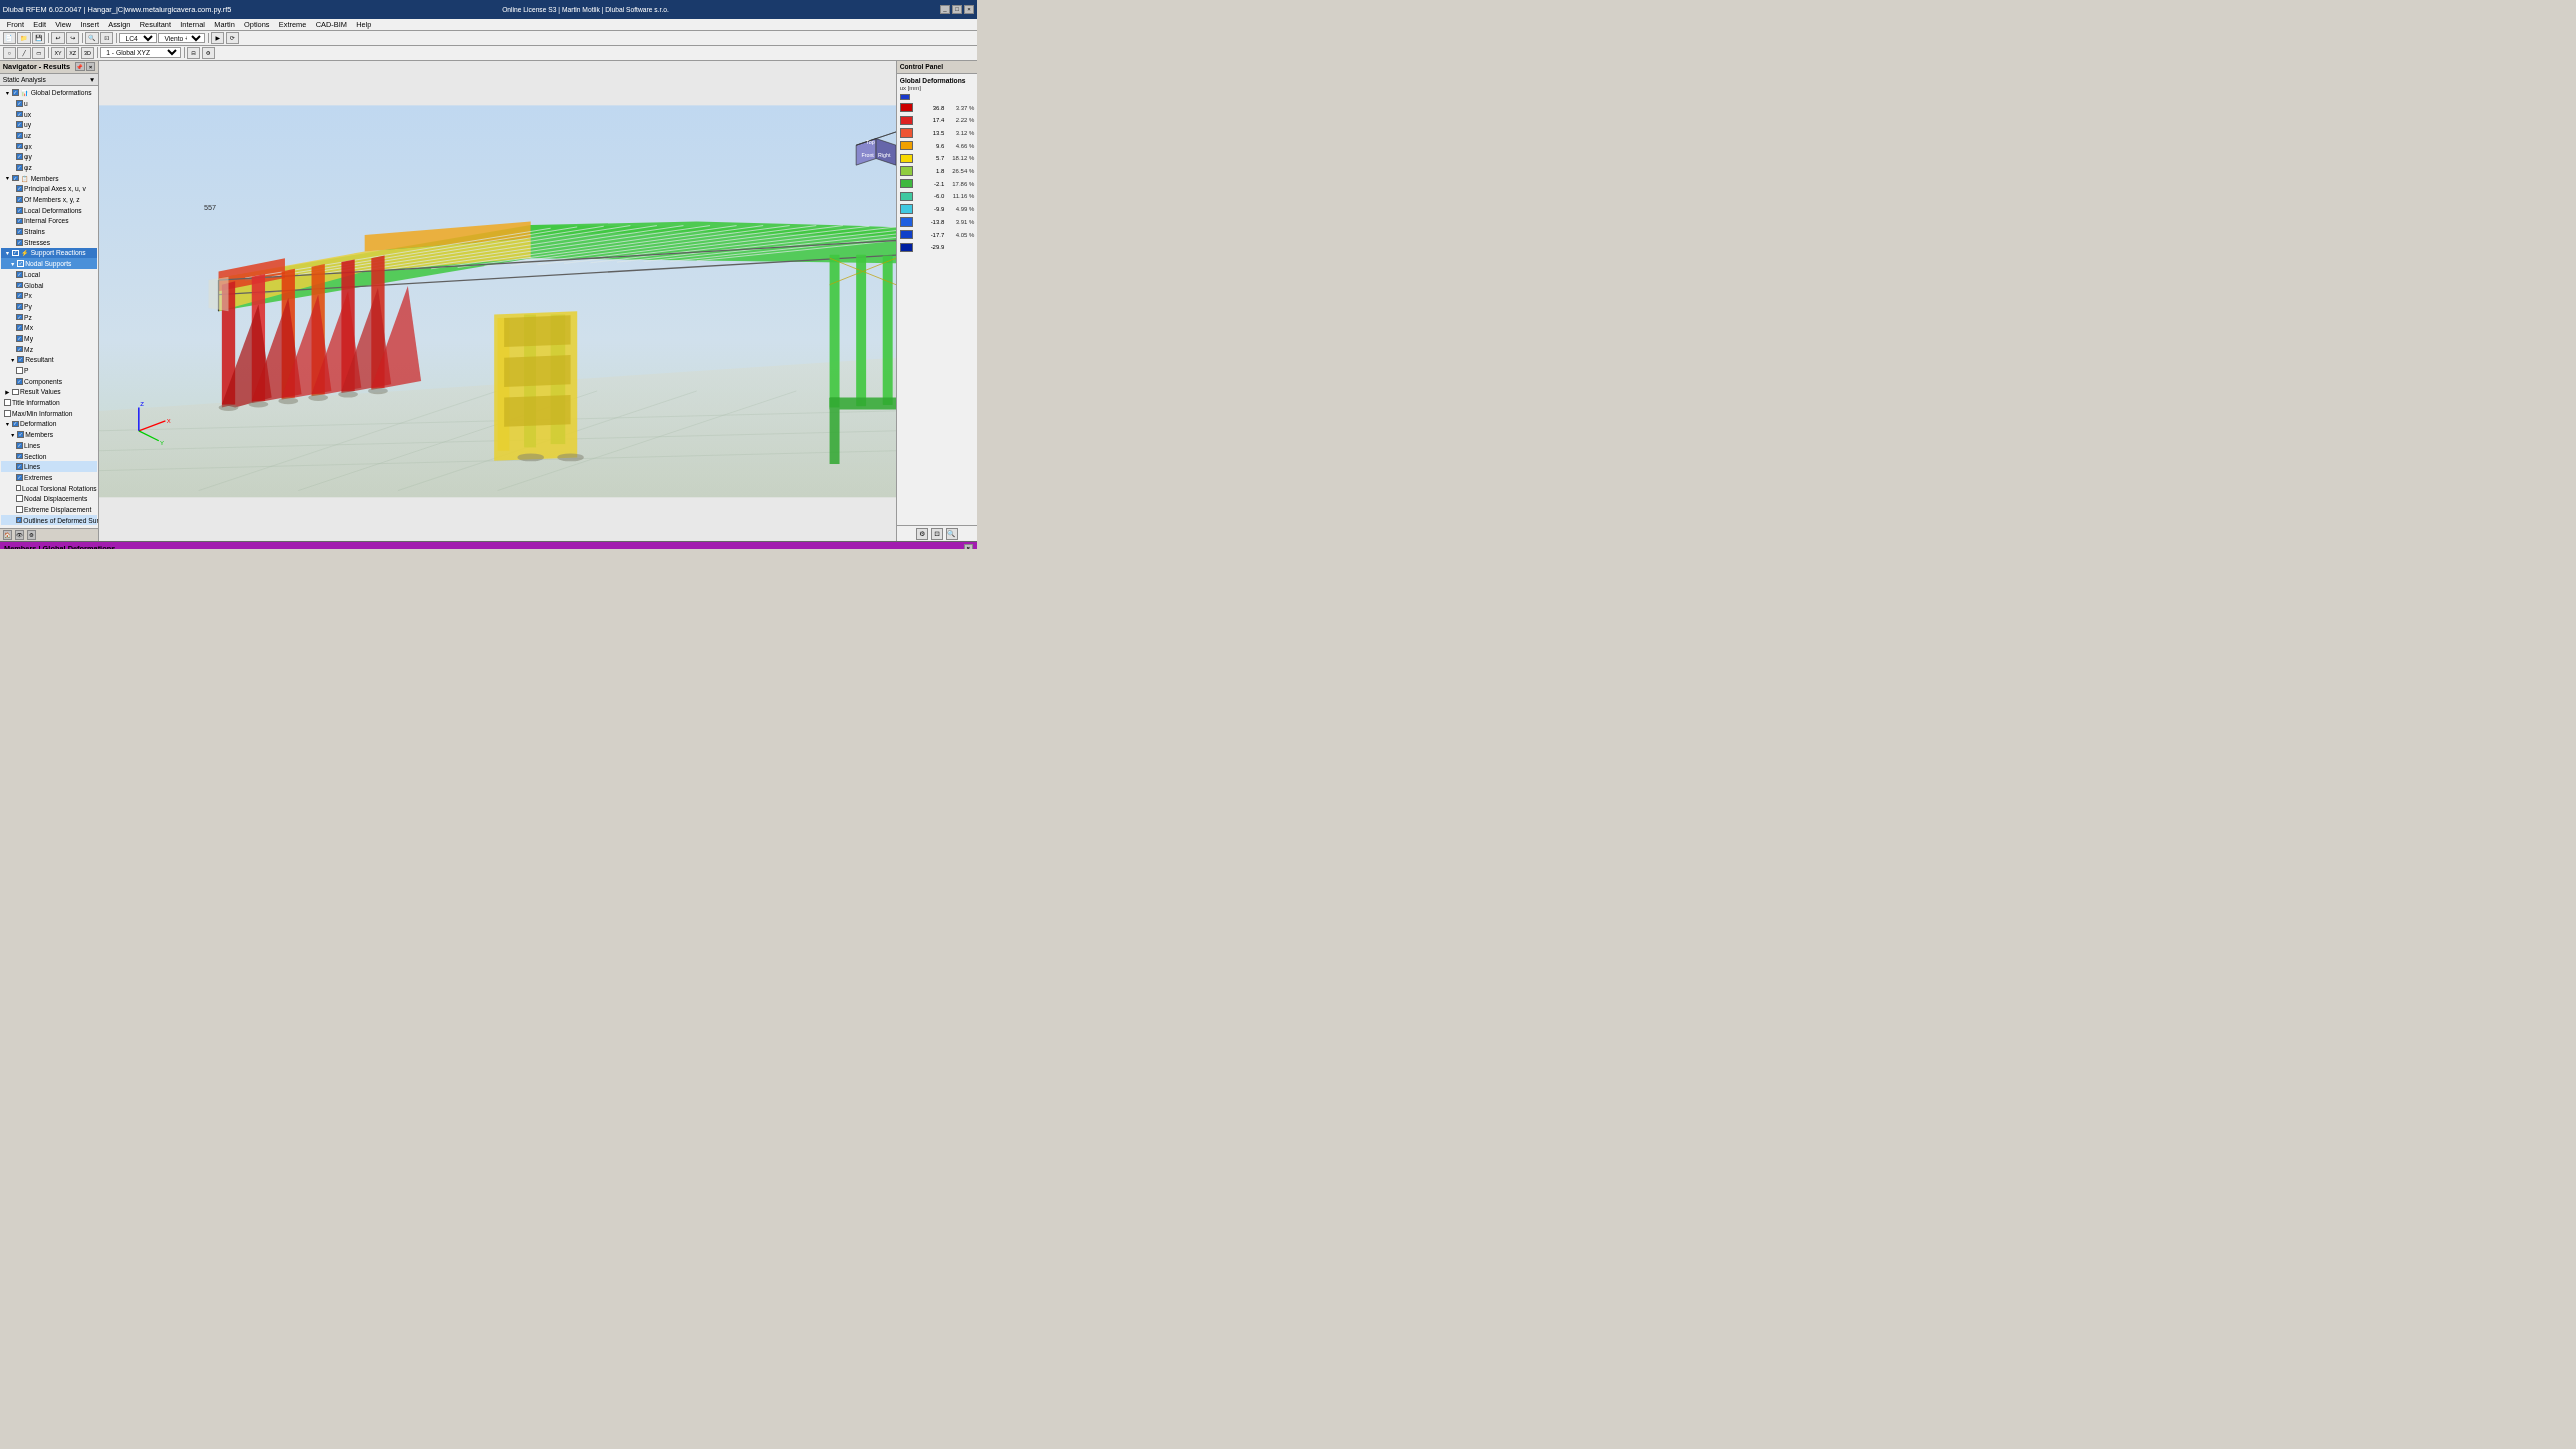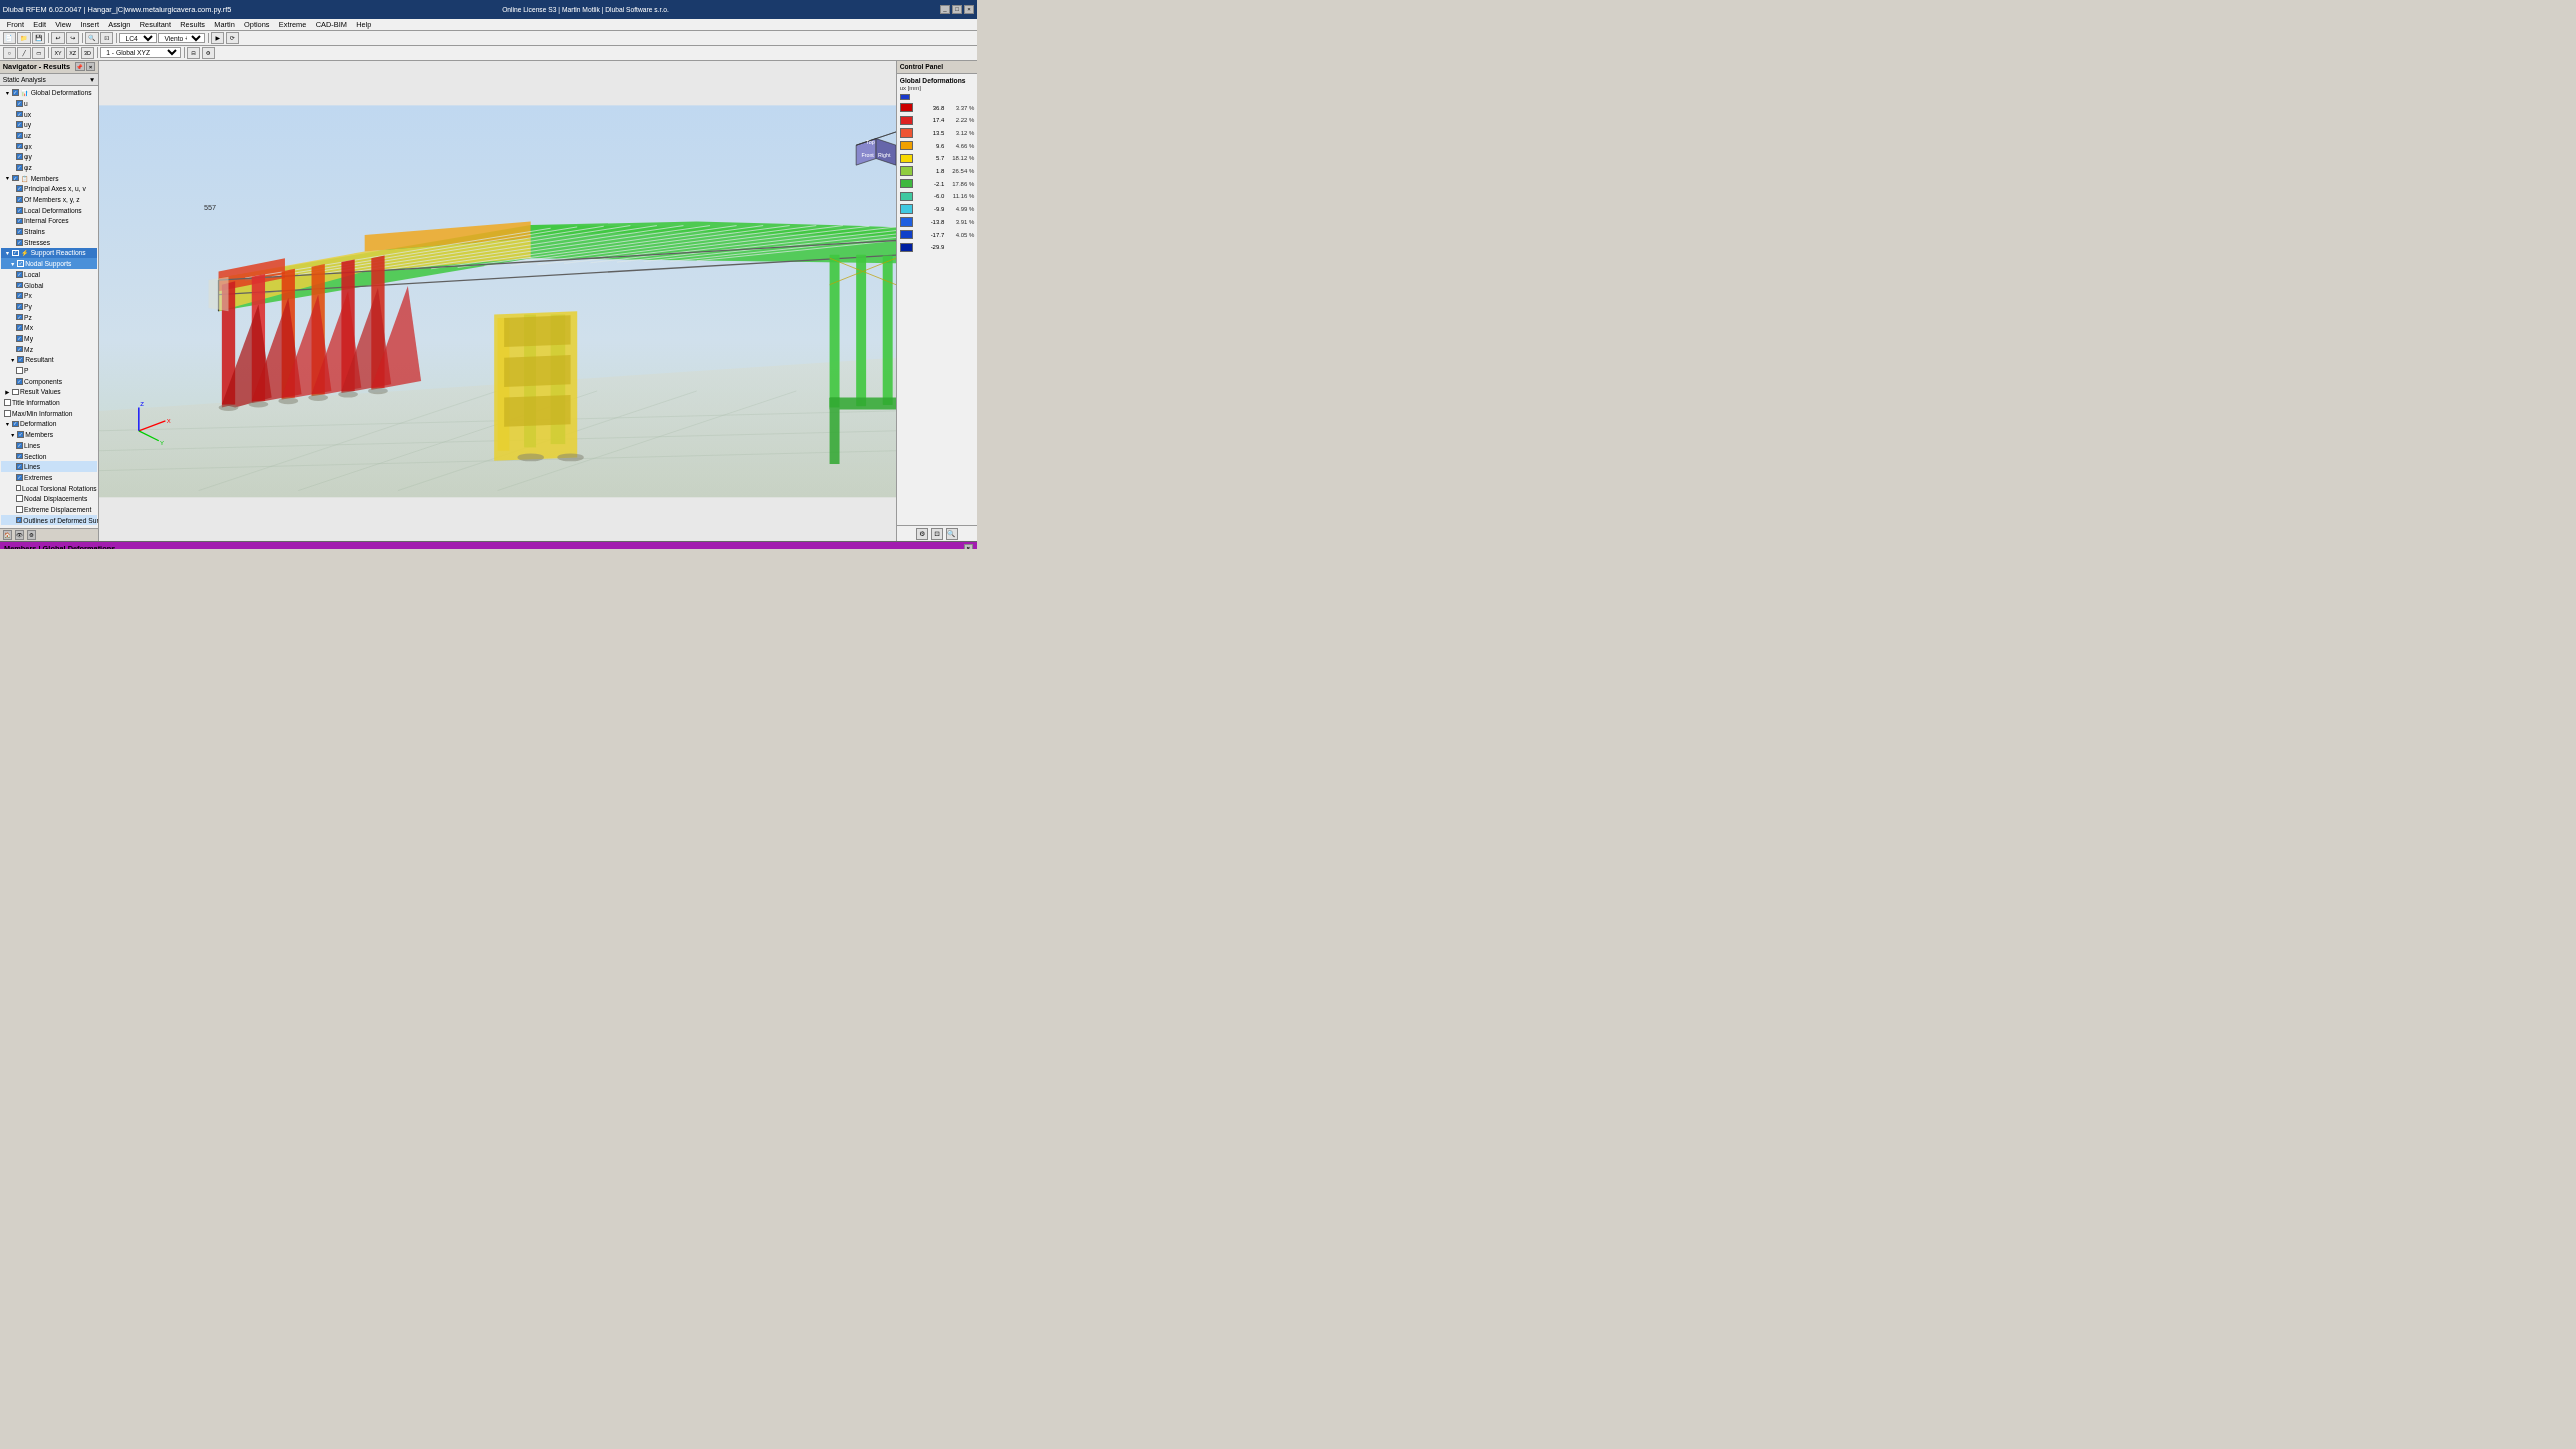--- a/index.html
+++ b/index.html
@@ -429,21 +429,21 @@
   </div>
 </div>
 
 <div id="menu-bar">
   <div class="menu-item">Front</div>
   <div class="menu-item">Edit</div>
   <div class="menu-item">View</div>
   <div class="menu-item">Insert</div>
   <div class="menu-item">Assign</div>
   <div class="menu-item">Resultant</div>
-  <div class="menu-item">Results</div>
+  <div class="menu-item">Internal</div>
   <div class="menu-item">Martin</div>
   <div class="menu-item">Options</div>
   <div class="menu-item">Extreme</div>
   <div class="menu-item">CAD-BIM</div>
   <div class="menu-item">Help</div>
 </div>
 
 <div id="toolbar1">
   <div class="toolbar-btn">📄</div>
   <div class="toolbar-btn">📁</div>

